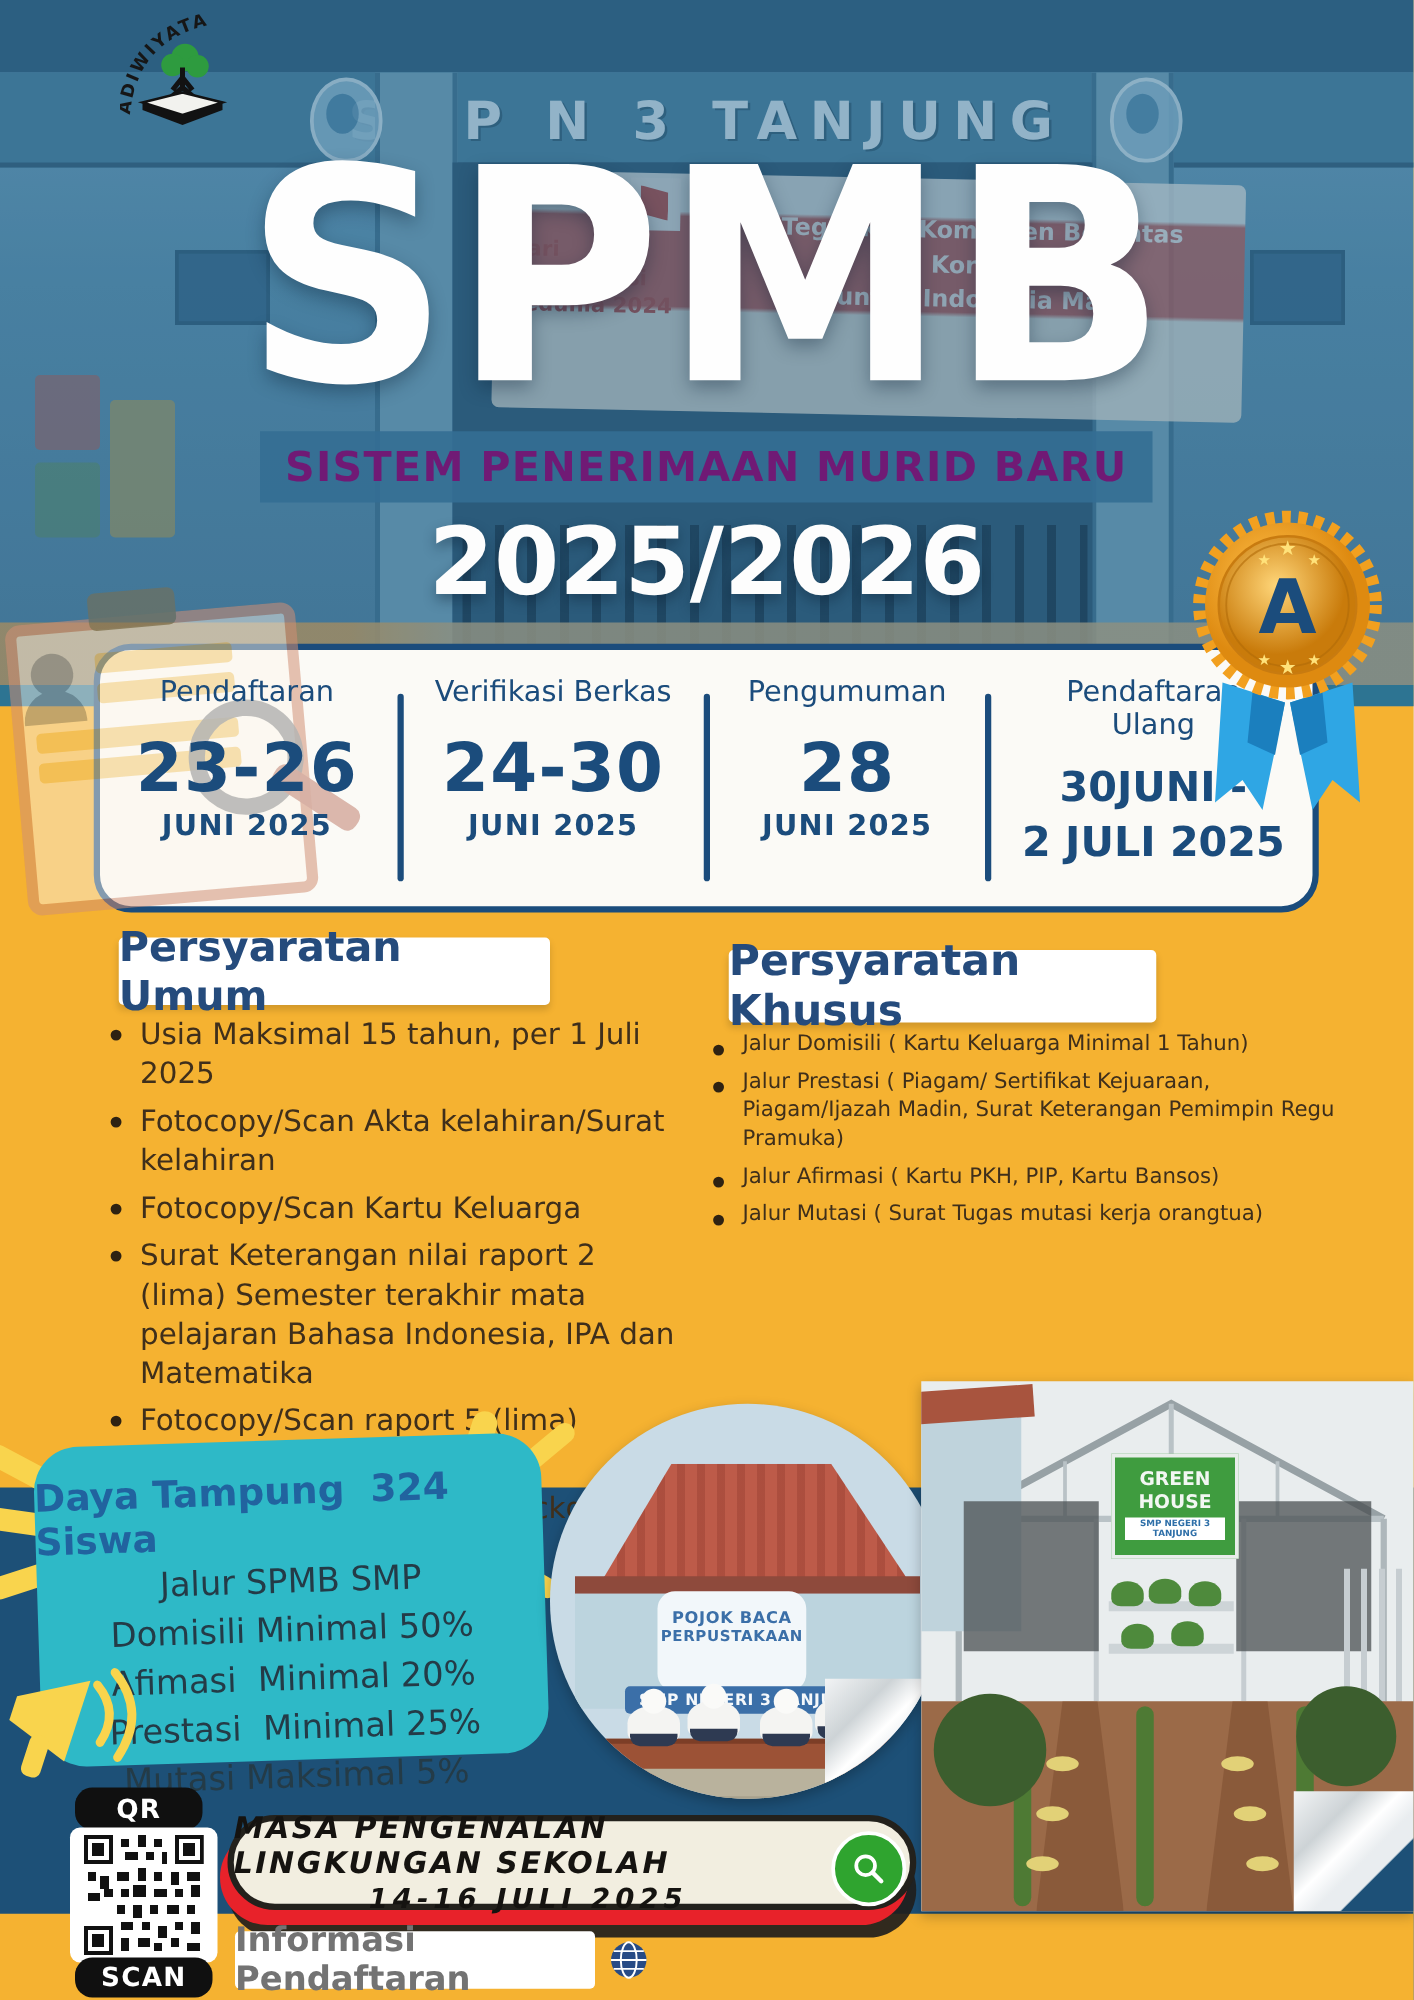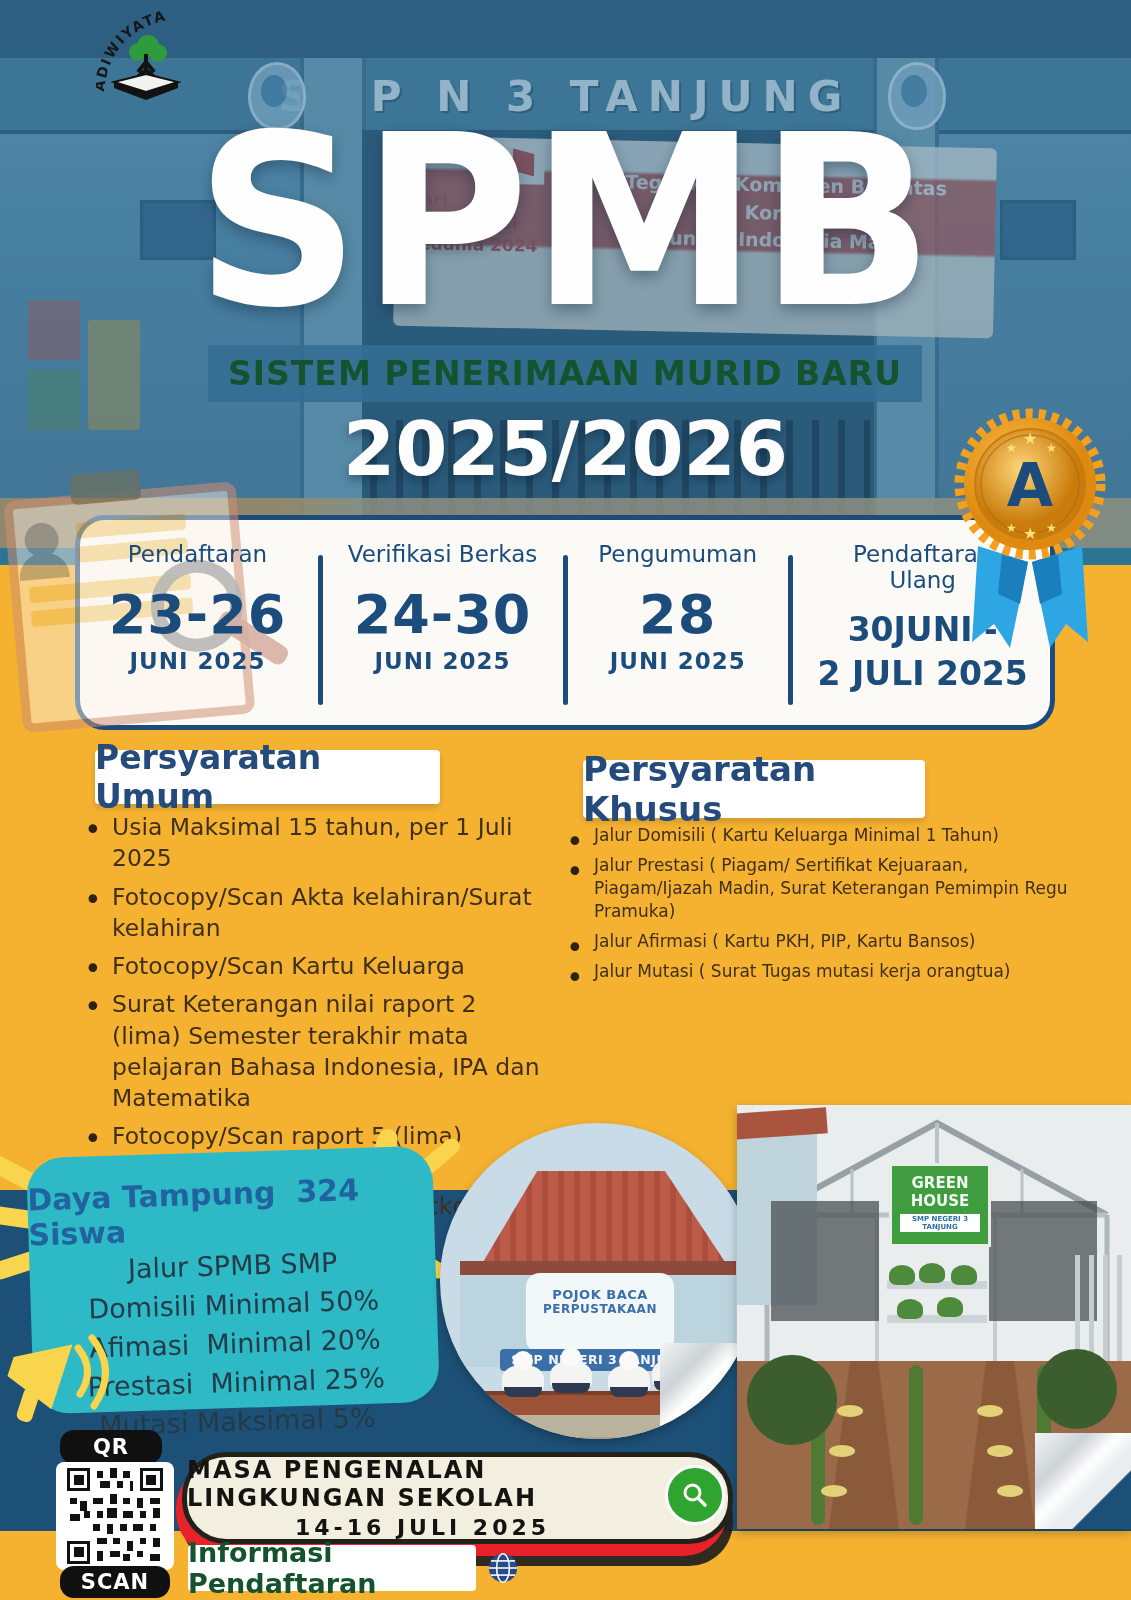--- a/index.html
+++ b/index.html
@@ -29,21 +29,21 @@
   .side-banner{position:absolute;width:52px;opacity:.55;border-radius:4px;}
   .wall-window{position:absolute;width:70px;height:54px;background:#2F6184;border:3px solid #24516F;opacity:.8;}
   .ground{position:absolute;left:0;top:498px;width:100%;height:67px;background:linear-gradient(90deg,#D9A152 0 280px,#BFA87E 360px 100%);opacity:.85;}
   .teal-strip{position:absolute;left:0;top:548px;width:100%;height:17px;background:#2F7E98;}
   .hero-overlay{position:absolute;left:0;top:0;width:100%;height:100%;background:rgba(40,96,134,.34);}
 
   
   .spmb-title{left:0;top:108px;width:1131px;text-align:center;font-size:228px;line-height:1;font-weight:800;
               color:#FEFEFE;letter-spacing:2px;z-index:2;text-shadow:0 6px 14px rgba(10,30,50,.35);transform:scaleY(1.04);}
   .spmb-subbar{left:208px;top:345px;width:714px;height:57px;background:rgba(52,110,148,.9);z-index:2;
-               display:flex;align-items:center;justify-content:center;color:#14532d;font-size:33px;font-weight:800;letter-spacing:1px;}
+               display:flex;align-items:center;justify-content:center;color:#701a75;font-size:33px;font-weight:800;letter-spacing:1px;}
   .spmb-years{left:0;top:405px;width:1131px;text-align:center;font-size:75px;font-weight:800;color:#FDFDFD;z-index:2;
               text-shadow:0 5px 10px rgba(10,30,50,.4);}
 
   
   .crest-logo{left:16px;top:12px;z-index:3;}
   .adiwiyata-logo{left:96px;top:8px;z-index:3;}
 
   
   .medal{left:948px;top:396px;width:164px;height:272px;z-index:9;}
 
@@ -90,21 +90,21 @@
   .daya-line{color:#243B47;font-size:27px;font-weight:500;line-height:39px;white-space:pre-wrap;text-align:center;}
   .megaphone{left:0px;top:1318px;width:130px;height:120px;z-index:5;}
 
   
   .photo-circle{left:440px;top:1123px;width:316px;height:316px;border-radius:50%;overflow:hidden;background:#C9DBE6;z-index:5;box-shadow:0 4px 10px rgba(0,0,0,.25);}
   .pc-roof{position:absolute;left:6px;top:48px;width:304px;height:92px;background:#BD5B49;clip-path:polygon(12% 100%,30% 0,72% 0,92% 100%);}
   .pc-rooftex{position:absolute;left:6px;top:48px;width:304px;height:92px;clip-path:polygon(12% 100%,30% 0,72% 0,92% 100%);
               background:repeating-linear-gradient(90deg,rgba(120,40,30,.25) 0 6px,transparent 6px 16px);}
   .pc-eave{position:absolute;left:20px;top:138px;width:276px;height:14px;background:#8E4A3C;}
   .pc-wall{position:absolute;left:20px;top:152px;width:276px;height:92px;background:#BCD4DE;}
-  .pc-sign{position:absolute;left:86px;top:150px;width:148px;height:80px;background:#F2F7FA;border-radius:14px;text-align:center;color:#3B6FA8;}
+  .pc-sign{position:absolute;left:86px;top:150px;width:119px;height:80px;background:#F2F7FA;border-radius:14px;text-align:center;color:#3B6FA8;}
   .pc-sign .s1{font-size:13px;font-weight:800;margin-top:14px;letter-spacing:.5px;}
   .pc-sign .s2{font-size:12px;font-weight:800;letter-spacing:.5px;}
   .pc-pill{position:absolute;left:60px;top:226px;width:200px;height:22px;background:#3B6FA8;border-radius:4px;color:#F4F8FB;
            font-size:12.5px;font-weight:800;text-align:center;line-height:22px;letter-spacing:.5px;}
   .pc-platform{position:absolute;left:28px;top:268px;width:262px;height:26px;background:#9C5236;
                border-top:4px solid #7C3E27;}
   .pc-leg{position:absolute;top:294px;width:14px;height:34px;background:#8A422B;}
   .pc-ground{position:absolute;left:0;top:292px;width:316px;height:24px;background:#B9B29D;}
   .pc-ground2{position:absolute;left:0;top:314px;width:316px;height:40px;background:#A9A28D;}
   .student{position:absolute;width:42px;height:40px;}
@@ -131,30 +131,30 @@
   .gh-fence{position:absolute;right:0;top:150px;width:56px;height:120px;
             background:repeating-linear-gradient(90deg,#C6CDD1 0 5px,transparent 5px 14px);}
 
   
   .qr-pill{background:#101010;color:#FFFFFF;font-weight:700;text-align:center;border-radius:14px;z-index:6;}
   .qr-top{left:60px;top:1430px;width:102px;height:34px;font-size:21px;line-height:34px;letter-spacing:1px;}
   .qr-bottom{left:60px;top:1566px;width:110px;height:32px;font-size:21px;line-height:32px;letter-spacing:1px;}
   .qr-box{left:56px;top:1462px;width:118px;height:108px;background:#FFFFFF;border-radius:8px;z-index:6;display:flex;align-items:center;justify-content:center;}
 
   
-  .mpls{left:182px;top:1452px;width:551px;height:92px;background:#F2EEE0;border:5px solid #23211C;border-radius:44px;z-index:6;
-        box-shadow:-6px 12px 0 #E8222A,0 22px 0 rgba(32,30,28,.92);display:flex;flex-direction:column;align-items:center;justify-content:center;box-sizing:border-box;padding-right:70px;}
+  .mpls{left:182px;top:1452px;width:551px;height:76px;background:#F2EEE0;border:5px solid #23211C;border-radius:44px;z-index:6;
+        box-shadow:-6px 12px 0 #E8222A,0 22px 0 rgba(32,30,28,.92);display:flex;flex-direction:column;align-items:center;justify-content:center;box-sizing:border-box;padding-right:70px;font-style:italic;}
   .mpls .m1{font-size:24px;font-weight:800;color:#151310;letter-spacing:2px;}
   .mpls .m2{font-size:22px;font-weight:800;color:#151310;letter-spacing:4px;margin-top:3px;}
   .mpls-search{position:absolute;left:478px;top:8px;width:54px;height:54px;background:#2FA42F;border:3px solid #FFFFFF;border-radius:50%;
                display:flex;align-items:center;justify-content:center;}
 
   
   .info-box{left:188px;top:1545px;width:288px;height:46px;background:#FFFFFF;border-radius:4px;z-index:6;
-            display:flex;align-items:center;justify-content:center;color:#14532d;font-size:27px;font-weight:800;}
+            display:flex;align-items:center;justify-content:center;color:#737373;font-size:27px;font-weight:800;}
   .globe{left:486px;top:1551px;width:34px;height:34px;z-index:6;}
   .site-link{left:534px;top:1549px;z-index:6;font-size:26px;font-weight:600;color:#26260F;text-decoration:underline;text-underline-offset:5px;}
 </style>
 </head>
 <body>
 
 <div class="poster">
 
   <div class="hero">
     <div class="hero-roofband"></div>

